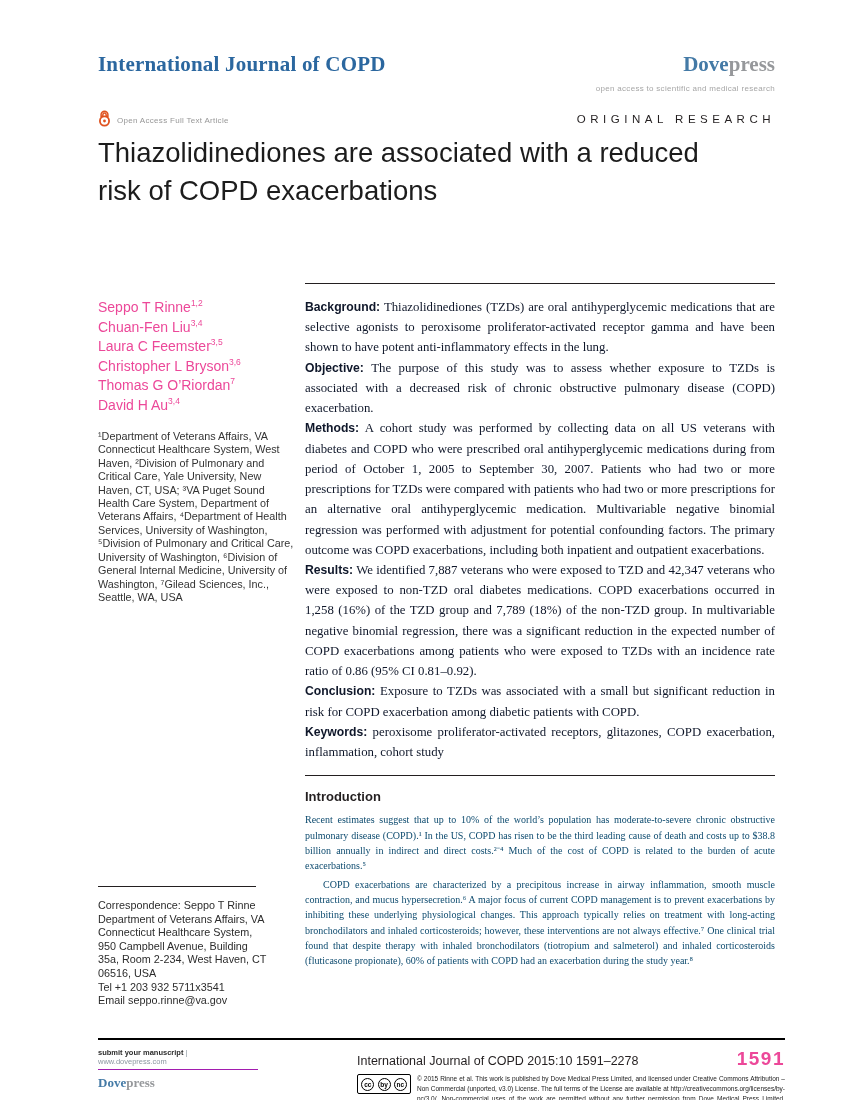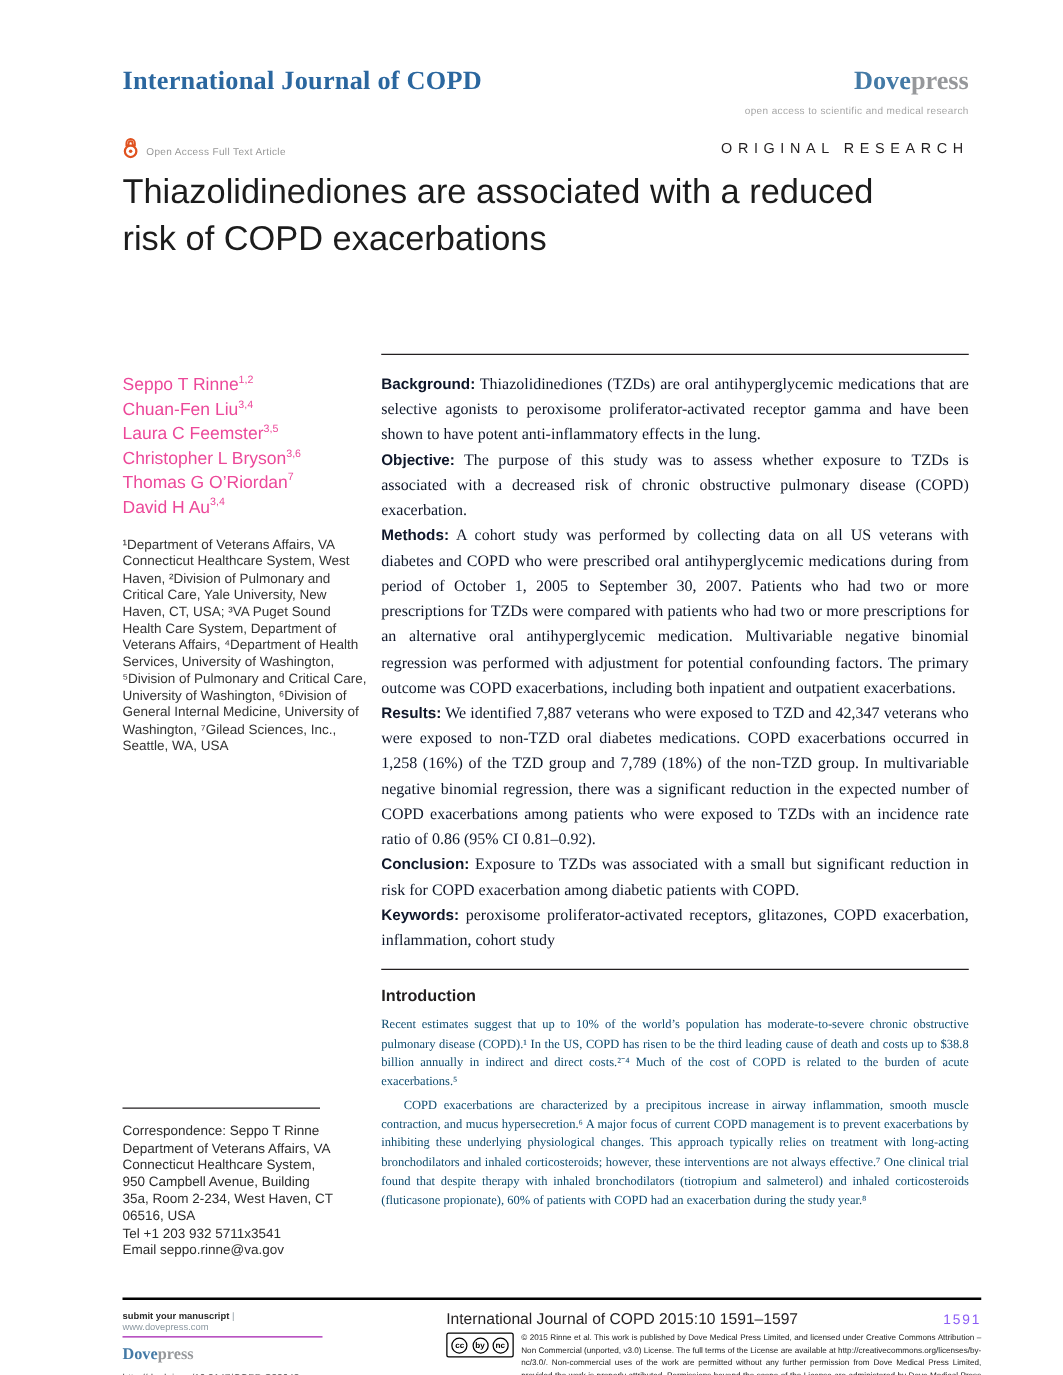--- a/index.html
+++ b/index.html
@@ -61,22 +61,22 @@
     color:#8a97a0; padding-bottom:3px; border-bottom:1px solid #a21caf; width:160px; }
   .submit-line b { color:#2b2b2b; }
   .footer-dove { margin-top:5px; font-family:"Liberation Serif", serif;
     font-weight:bold; font-size:13px; }
   .footer-dove .dove { color:#447aa6; }
   .footer-dove .press { color:#96989b; }
   .doi { margin-top:7px; font-family:"Liberation Sans", sans-serif; font-size:8px; color:#4a4a4a; }
   .footer-right { flex:1; }
   .cite-row { display:flex; justify-content:space-between; align-items:baseline; }
   .citation { font-family:"Liberation Sans", sans-serif; font-size:12.5px; color:#231f20; }
-  .page-num { font-family:"Liberation Sans", sans-serif; font-weight:normal;
-    font-size:11px; letter-spacing:1.5px; color:#8b5cf6; }
+  .page-num { font-family:"Liberation Sans", sans-serif; font-weight:bold;
+    font-size:19px; letter-spacing:1.5px; color:#ec4899; }
   .license-row { display:flex; gap:6px; margin-top:4px; }
   .cc-badge { flex:none; width:54px; height:20px; border:1px solid #000; border-radius:2px;
     background:#fff; display:flex; align-items:center; justify-content:space-evenly; }
   .cc-circle { width:13px; height:13px; border:1.3px solid #000; border-radius:50%;
     font-family:"Liberation Sans", sans-serif; font-size:6.5px; font-weight:bold;
     display:flex; align-items:center; justify-content:center; color:#000; }
   .license { flex:1; font-family:"Liberation Sans", sans-serif; font-size:6.5px;
     line-height:1.55; text-align:justify; color:#1a1a1a; }
 </style>
 </head>
@@ -155,21 +155,21 @@
         <div class="submit-line">
           <b>submit your manuscript</b><span> | </span><span>www.dovepress.com</span>
         </div>
         <div class="footer-dove">
           <span class="dove">Dove</span><span class="press">press</span>
         </div>
         <div class="doi">http://dx.doi.org/10.2147/COPD.S82643</div>
       </div>
       <div class="footer-right">
         <div class="cite-row">
-          <span class="citation">International Journal of COPD 2015:10 1591–1597</span>
+          <span class="citation">International Journal of COPD 2015:10 1591–2278</span>
           <span class="page-num">1591</span>
         </div>
         <div class="license-row">
           <div class="cc-badge">
             <span class="cc-circle">cc</span>
             <span class="cc-circle">by</span>
             <span class="cc-circle">nc</span>
           </div>
           <div class="license">© 2015 Rinne et al. This work is published by Dove Medical Press Limited, and licensed under Creative Commons Attribution – Non Commercial (unported, v3.0) License. The full terms of the License are available at http://creativecommons.org/licenses/by-nc/3.0/. Non-commercial uses of the work are permitted without any further permission from Dove Medical Press Limited, provided the work is properly attributed. Permissions beyond the scope of the License are administered by Dove Medical Press Limited. Information on how to request permission may be found at: http://www.dovepress.com/permissions.php</div>
         </div>

